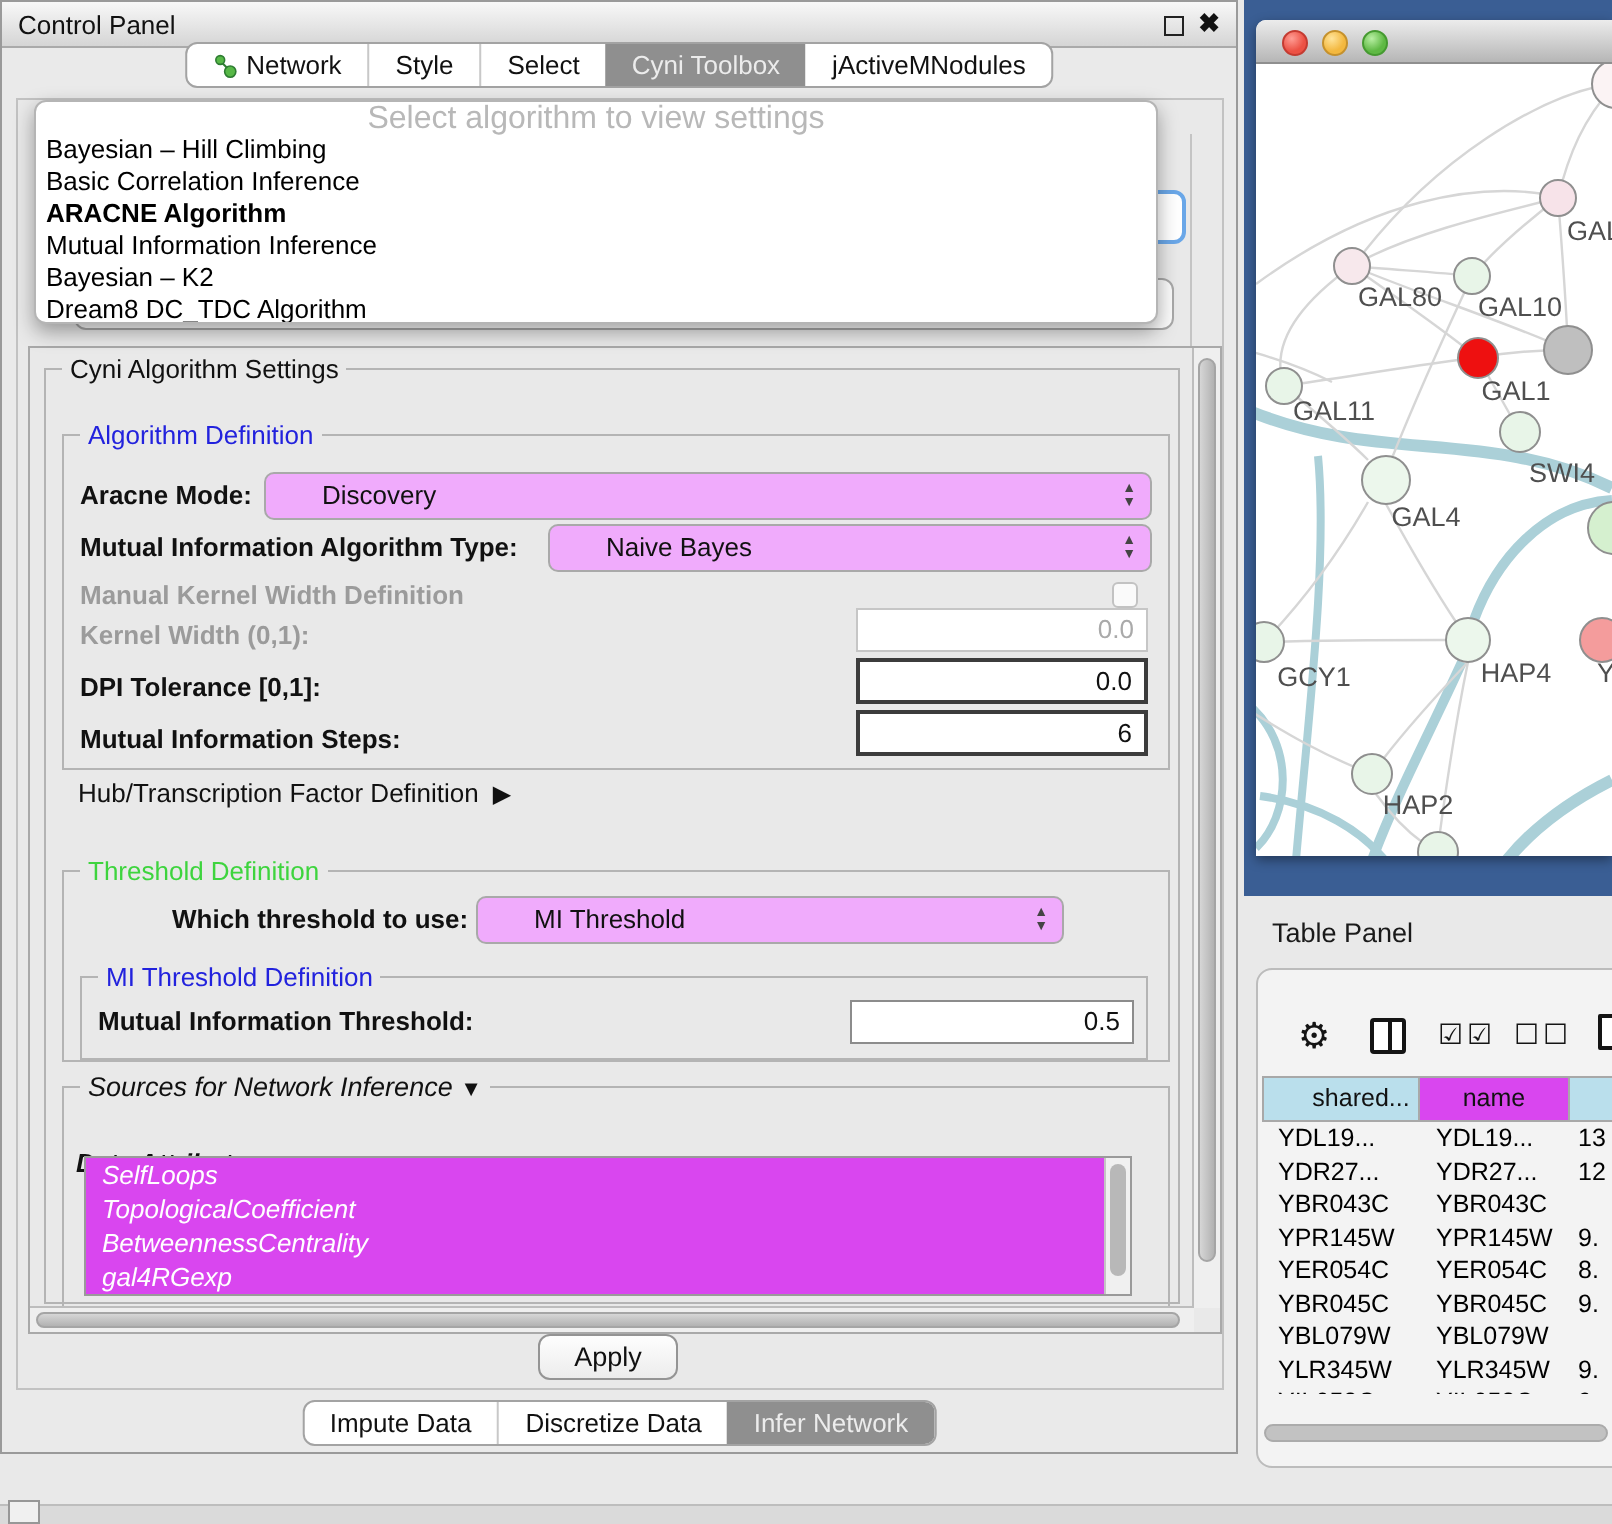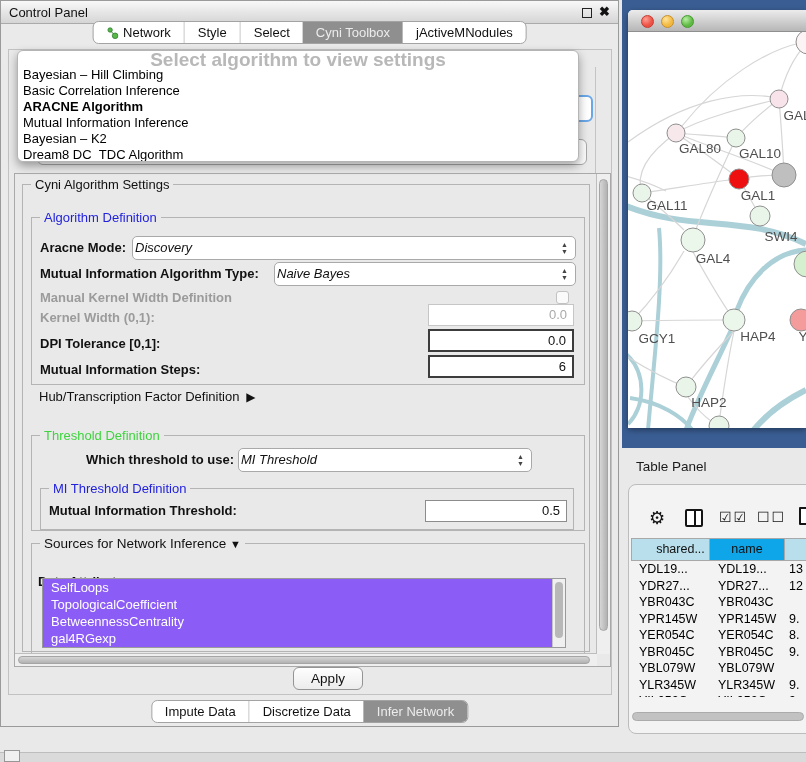--- a/index.html
+++ b/index.html
@@ -27,21 +27,21 @@
   #top-tabs { left:50%; top:20px; transform:translateX(-50%); }
   #bottom-tabs { left:50%; top:699px; transform:translateX(-50%); }
 
   #inner-panel { left:7px; top:48px; width:604px; height:646px;
     border:1px solid #c2c2c2; background:#e9e9e9; }
 
   
   #algo-popup { left:16px; top:49px; width:562px; height:112px; background:#fff;
     border:1px solid #b5b5b5; border-radius:6px; z-index:30;
     box-shadow:0 4px 10px rgba(0,0,0,.35); overflow:hidden; }
-  #algo-placeholder { text-align:center; font-size:19px; color:#b8b8b8; line-height:15px; padding-top:1px;font-weight:bold;}
+  #algo-placeholder { text-align:center; font-size:16px; color:#b8b8b8; line-height:15px; padding-top:1px;}
   .algo-item { font-size:13px; color:#000; line-height:16px; padding-left:5px; white-space:nowrap; }
   .algo-item.bold { font-weight:bold; }
 
   
   #bg-combo { left:36px; top:138px; width:550px; height:26px; background:#fbfbfb;
     border:1px solid #a8a8a8; border-radius:6px; z-index:5; font-size:13px; color:#b5b5b5;
     line-height:24px; padding-left:12px; }
   #focus-combo-sliver { left:570px; top:94px; width:22px; height:27px; background:#fff;
     border:2px solid #6aa7e8; border-radius:6px; z-index:5; }
   #group-sliver { left:594px; top:66px; width:1px; height:106px; background:#c4c4c4; z-index:4; }
@@ -49,75 +49,75 @@
   
   #scrollpane { left:13px; top:172px; width:597px; height:494px; border:1px solid #a9a9a9;
     background:#e9e9e9; z-index:10; overflow:hidden; }
   .group { position:absolute; border:1px solid #b4b4b4; }
   .group-title { position:absolute; top:-8px; left:8px; background:#e9e9e9; padding:0 4px;
     font-size:13px; color:#111; white-space:nowrap; }
   .group-title.blue { color:#2222dd; }
   .group-title.green { color:#3ed43e; }
   .flabel { position:absolute; font-size:13px; font-weight:bold; color:#111; white-space:nowrap; }
   .flabel.dis { color:#9b9b9b; }
-  .combo { position:absolute; background:#ffffff; border:1px solid #a9a9a9; border-radius:5px;
-    font-size:13px; color:#111; line-height:22px; padding-left:2px;font-style:italic; }
+  .combo { position:absolute; background:#f0abfc; border:1px solid #a9a9a9; border-radius:5px;
+    font-size:13px; color:#111; line-height:22px; padding-left:28px; }
   .stepper { position:absolute; right:7px; top:4px; display:flex; flex-direction:column;
     align-items:center; font-size:7px; line-height:7px; color:#444; }
   .tfield { position:absolute; background:#fff; font-size:13px; text-align:right;
     padding-right:6px; color:#111; }
   .tfield.dis { border:1px solid #c6c6c6; color:#aaa; }
   .tfield.strong { border:2px solid #3c3c3c; }
   .tfield.mid { border:1px solid #8c8c8c; }
   .checkbox { position:absolute; width:13px; height:13px; border:1px solid #c2c2c2;
     border-radius:3px; background:#fafafa; }
   .tri { font-size:12px; color:#111; }
 
   
   #attr-list { position:absolute; left:10px; top:34px; width:524px; height:70px;
     background:#fff; border:1px solid #9a9a9a; overflow:hidden; }
-  .attr-item { width:calc(100% - 13px); height:17px; line-height:17px; background:#8b5cf6;
+  .attr-item { width:calc(100% - 13px); height:17px; line-height:17px; background:#d946ef;
     color:#fff; font-size:13px; padding-left:8px; white-space:nowrap; }
   #attr-scroll { position:absolute; right:0; top:0; width:13px; height:100%;
     background:#f0f0f0; border-left:1px solid #c4c4c4; }
   #attr-thumb { position:absolute; left:2px; top:3px; width:8px; height:56px;
     background:#b8b8b8; border-radius:4px; }
 
   
   #v-scroll { position:absolute; right:0; top:0; width:14px; height:480px;
     background:#efefef; border-left:1px solid #bdbdbd; }
   #v-thumb { position:absolute; left:2px; top:5px; width:9px; height:452px;
     background:linear-gradient(90deg,#d6d6d6,#b2b2b2); border-radius:5px; border:1px solid #a5a5a5;}
   #h-scroll { position:absolute; left:0; bottom:0; width:582px; height:13px;
     background:#efefef; border-top:1px solid #bdbdbd; }
   #h-thumb { position:absolute; left:3px; top:2px; width:572px; height:8px;
     background:linear-gradient(#d6d6d6,#b2b2b2); border-radius:4px; border:1px solid #a5a5a5; }
 
   #apply-btn { left:268px; top:666px; width:70px; height:23px; z-index:12;
     background:linear-gradient(#fefefe,#ececec); border:1px solid #949494; border-radius:6px;
-    font-size:13.5px; color:#111; text-align:center; line-height:21px;margin-left:24px; }
+    font-size:13.5px; color:#111; text-align:center; line-height:21px; }
 
   
   #desktop-blue { left:622px; top:0; width:184px; height:448px; background:#3a5e94; }
   #netwin { left:628px; top:10px; width:178px; height:418px; background:#fff;
     border-radius:5px 0 0 0; box-shadow:0 2px 6px rgba(0,0,0,.4); }
   #netwin-titlebar { left:0; top:0; width:100%; height:22px; border-radius:5px 0 0 0;
     background:linear-gradient(#ececec,#b6b6b6); border-bottom:1px solid #8f8f8f; }
   .light { position:absolute; top:4.5px; width:13px; height:13px; border-radius:50%; }
   #light-red { left:13px; background:radial-gradient(circle at 35% 30%, #ff9d94, #ec5144 60%); border:1px solid #c43b31; }
   #light-yellow { left:33px; background:radial-gradient(circle at 35% 30%, #ffe49a, #f3b83f 60%); border:1px solid #c5912c; }
   #light-green { left:53px; background:radial-gradient(circle at 35% 30%, #b8efa3, #5fb944 60%); border:1px solid #459a30; }
   #net-canvas { left:0; top:22px; width:178px; height:396px; overflow:hidden; }
 
   #table-panel-label { left:636px; top:459px; font-size:13.5px; color:#1a1a1a; }
   #table-card { left:628px; top:484px; width:186px; height:250px; background:#f3f3f3;
     border:1px solid #bcbcbc; border-radius:8px; overflow:hidden; }
   .tool-ic { position:absolute; color:#141414; }
   #thead { position:absolute; left:2px; top:53px; width:220px; height:23px; display:flex; }
-  .hcell { border:1px solid #a8a8a8; border-left:none; background:#0ea5e9; font-size:12.5px;
+  .hcell { border:1px solid #a8a8a8; border-left:none; background:#d946ef; font-size:12.5px;
     color:#111; text-align:center; line-height:21px; overflow:hidden; white-space:nowrap; }
   .hcell:first-child { border-left:1px solid #a8a8a8; }
   .hcell.sel { background:#badfec; }
   #tbody { position:absolute; left:2px; top:76px; width:220px; height:136px; overflow:hidden; }
   .trow { display:flex; height:16.5px; }
   .tcell { font-size:12.5px; color:#000; line-height:16.5px; overflow:hidden; white-space:nowrap; }
   #table-hscroll { position:absolute; left:3px; top:227px; width:176px; height:10px; }
   #table-hthumb { width:172px; height:9px; background:#c2c2c2; border-radius:5px; border:1px solid #ababab; }
 
   #splitter-arrow { left:606px; top:367px; width:0; height:0;
@@ -234,21 +234,21 @@
             </span>
         </div>
 
         <div class="group" style="left:8px; top:52px; width:534px; height:42px;">
           <span class="group-title blue">MI Threshold Definition</span>
           <div class="flabel" style="left:8px; top:11px; line-height:22px;text-align:center;">Mutual Information Threshold:</div>
           <div class="tfield mid" style="left:384px; top:11px; width:142px; height:22px; line-height:20px;">0.5</div>
         </div>
       </div>
 
-      <div class="group" style="left:8px; top:358px; width:554px; height:112px; border-bottom:none;">
+      <div class="group" style="left:8px; top:358px; width:554px; height:112px; border-bottom:none;font-style:italic;">
         <span class="group-title" style="font-size:13.5px;">
           <span>Sources for Network Inference</span>
           <span style="font-size:11px;">▼</span>
         </span>
         <div class="flabel" style="left:6px; top:14px;margin-top:16px;">Data Attributes</div>
         <div id="attr-list">
           <div id="attr-items">
               <div class="attr-item">SelfLoops</div>
               <div class="attr-item">TopologicalCoefficient</div>
               <div class="attr-item">BetweennessCentrality</div>

